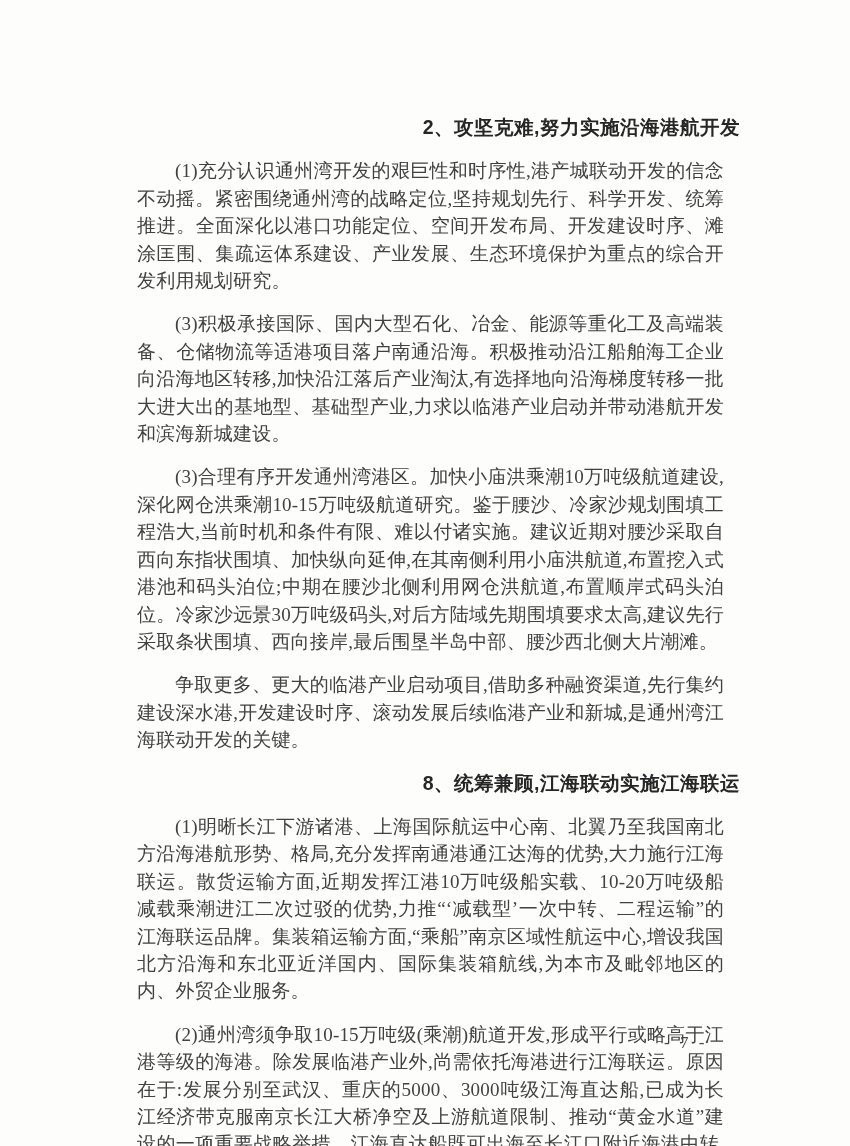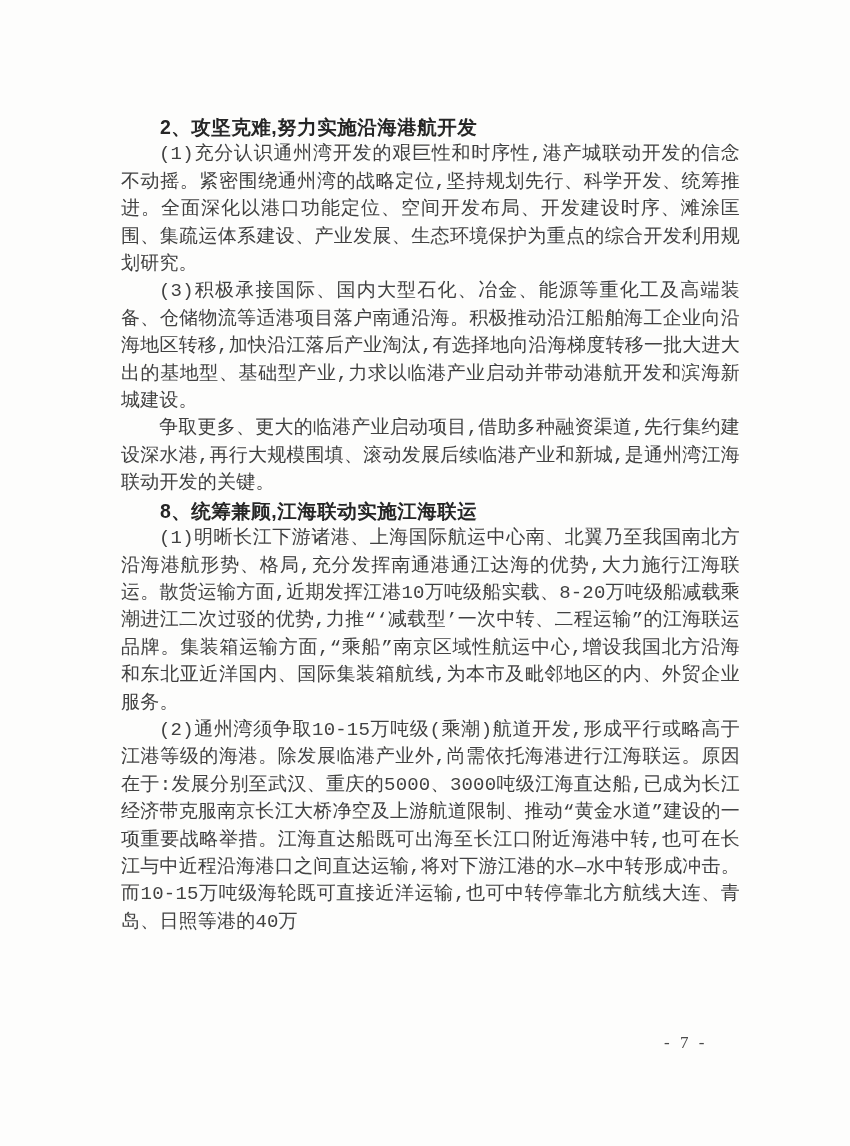--- a/index.html
+++ b/index.html
@@ -26,47 +26,47 @@
     text-align: justify;
   }
   .heading {
     margin: 0;
     font-family: "Liberation Sans", "DejaVu Sans", sans-serif;
     font-size: 19.5px;
     font-weight: bold;
     line-height: 27.4px;
     color: #262626;
     text-indent: 2em;
-    text-align: left;
+    text-align: right;
     letter-spacing: 0.5px;
   }
   .para {
-    margin: 0;
+    margin: 16px;
     text-indent: 2em;
     letter-spacing: 0.2px;
-    font-family: Liberation Mono, monospace;
   }
   .page-number {
     position: absolute;
     left: 664px;
     top: 1033px;
     font-family: "Liberation Serif", "DejaVu Serif", serif;
     font-size: 17px;
     color: #4a4a4a;
     letter-spacing: 3px;
     white-space: pre;
   }
 </style>
 </head>
 <body>
 
 <div class="sheet">
   <div class="content">
     <h2 class="heading">2、攻坚克难,努力实施沿海港航开发</h2>
     <p class="para">(1)充分认识通州湾开发的艰巨性和时序性,港产城联动开发的信念不动摇。紧密围绕通州湾的战略定位,坚持规划先行、科学开发、统筹推进。全面深化以港口功能定位、空间开发布局、开发建设时序、滩涂匡围、集疏运体系建设、产业发展、生态环境保护为重点的综合开发利用规划研究。</p>
     <p class="para">(3)积极承接国际、国内大型石化、冶金、能源等重化工及高端装备、仓储物流等适港项目落户南通沿海。积极推动沿江船舶海工企业向沿海地区转移,加快沿江落后产业淘汰,有选择地向沿海梯度转移一批大进大出的基地型、基础型产业,力求以临港产业启动并带动港航开发和滨海新城建设。</p>
-    <p class="para">争取更多、更大的临港产业启动项目,借助多种融资渠道,先行集约建设深水港,再行大规模围填、滚动发展后续临港产业和新城,是通州湾江海联动开发的关键。</p>
+    <p class="para">(3)合理有序开发通州湾港区。加快小庙洪乘潮10万吨级航道建设,深化网仓洪乘潮10-15万吨级航道研究。鉴于腰沙、冷家沙规划围填工程浩大,当前时机和条件有限、难以付诸实施。建议近期对腰沙采取自西向东指状围填、加快纵向延伸,在其南侧利用小庙洪航道,布置挖入式港池和码头泊位;中期在腰沙北侧利用网仓洪航道,布置顺岸式码头泊位。冷家沙远景30万吨级码头,对后方陆域先期围填要求太高,建议先行采取条状围填、西向接岸,最后围垦半岛中部、腰沙西北侧大片潮滩。</p>
+    <p class="para">争取更多、更大的临港产业启动项目,借助多种融资渠道,先行集约建设深水港,开发建设时序、滚动发展后续临港产业和新城,是通州湾江海联动开发的关键。</p>
     <h2 class="heading">8、统筹兼顾,江海联动实施江海联运</h2>
-    <p class="para">(1)明晰长江下游诸港、上海国际航运中心南、北翼乃至我国南北方沿海港航形势、格局,充分发挥南通港通江达海的优势,大力施行江海联运。散货运输方面,近期发挥江港10万吨级船实载、8-20万吨级船减载乘潮进江二次过驳的优势,力推“‘减载型’一次中转、二程运输”的江海联运品牌。集装箱运输方面,“乘船”南京区域性航运中心,增设我国北方沿海和东北亚近洋国内、国际集装箱航线,为本市及毗邻地区的内、外贸企业服务。</p>
+    <p class="para">(1)明晰长江下游诸港、上海国际航运中心南、北翼乃至我国南北方沿海港航形势、格局,充分发挥南通港通江达海的优势,大力施行江海联运。散货运输方面,近期发挥江港10万吨级船实载、10-20万吨级船减载乘潮进江二次过驳的优势,力推“‘减载型’一次中转、二程运输”的江海联运品牌。集装箱运输方面,“乘船”南京区域性航运中心,增设我国北方沿海和东北亚近洋国内、国际集装箱航线,为本市及毗邻地区的内、外贸企业服务。</p>
     <p class="para">(2)通州湾须争取10-15万吨级(乘潮)航道开发,形成平行或略高于江港等级的海港。除发展临港产业外,尚需依托海港进行江海联运。原因在于:发展分别至武汉、重庆的5000、3000吨级江海直达船,已成为长江经济带克服南京长江大桥净空及上游航道限制、推动“黄金水道”建设的一项重要战略举措。江海直达船既可出海至长江口附近海港中转,也可在长江与中近程沿海港口之间直达运输,将对下游江港的水—水中转形成冲击。而10-15万吨级海轮既可直接近洋运输,也可中转停靠北方航线大连、青岛、日照等港的40万</p>
   </div>
   <div class="page-number">- 7 -</div>
 </div>
 
 </body></html>

